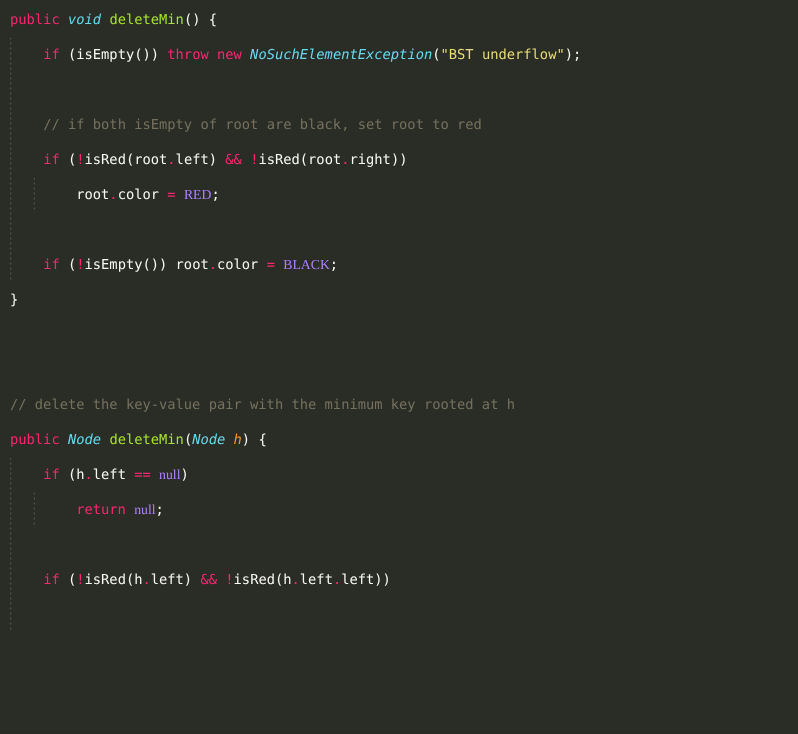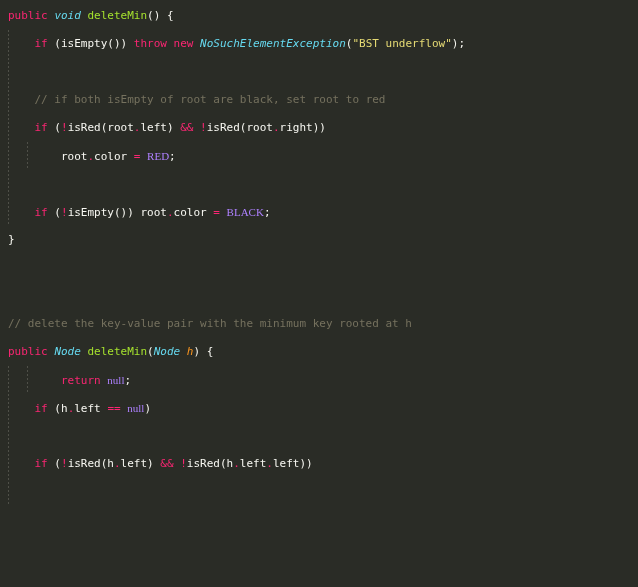--- a/index.html
+++ b/index.html
@@ -76,19 +76,19 @@
       <div class="code-line"><div class="guides"><div class="guide" style="left: 8px;"></div></div><span class="t-plain">    </span><span class="t-comment">// if both isEmpty of root are black, set root to red</span></div>
       <div class="code-line"><div class="guides"><div class="guide" style="left: 8px;"></div></div><span class="t-plain">    </span><span class="t-kw">if</span><span class="t-plain"> (</span><span class="t-op">!</span><span class="t-plain">isRed(root</span><span class="t-op">.</span><span class="t-plain">left) </span><span class="t-op">&amp;&amp;</span><span class="t-plain"> </span><span class="t-op">!</span><span class="t-plain">isRed(root</span><span class="t-op">.</span><span class="t-plain">right))</span></div>
       <div class="code-line"><div class="guides"><div class="guide" style="left: 8px;"></div><div class="guide" style="left: 27px;"></div></div><span class="t-plain">        root</span><span class="t-op">.</span><span class="t-plain">color </span><span class="t-op">=</span><span class="t-plain"> </span><span class="t-const">RED</span><span class="t-plain">;</span></div>
       <div class="code-line"><div class="guides"><div class="guide" style="left: 8px;"></div></div>&nbsp;</div>
       <div class="code-line"><div class="guides"><div class="guide" style="left: 8px;"></div></div><span class="t-plain">    </span><span class="t-kw">if</span><span class="t-plain"> (</span><span class="t-op">!</span><span class="t-plain">isEmpty()) root</span><span class="t-op">.</span><span class="t-plain">color </span><span class="t-op">=</span><span class="t-plain"> </span><span class="t-const">BLACK</span><span class="t-plain">;</span></div>
       <div class="code-line"><span class="t-plain">}</span></div>
       <div class="code-line">&nbsp;</div>
       <div class="code-line">&nbsp;</div>
       <div class="code-line"><span class="t-comment">// delete the key-value pair with the minimum key rooted at h</span></div>
       <div class="code-line"><span class="t-kw">public</span><span class="t-plain"> </span><span class="t-type">Node</span><span class="t-plain"> </span><span class="t-fn">deleteMin</span><span class="t-plain">(</span><span class="t-type">Node</span><span class="t-plain"> </span><span class="t-param">h</span><span class="t-plain">) {</span></div>
+      <div class="code-line"><div class="guides"><div class="guide" style="left: 8px;"></div></div><span class="t-plain">    </span><span class="t-kw">if</span><span class="t-plain"> (h</span><span class="t-op">.</span><span class="t-plain">left </span><span class="t-op">==</span><span class="t-plain"> </span><span class="t-const">null</span><span class="t-plain">)</span></div>
       <div class="code-line"><div class="guides"><div class="guide" style="left: 8px;"></div><div class="guide" style="left: 27px;"></div></div><span class="t-plain">        </span><span class="t-kw">return</span><span class="t-plain"> </span><span class="t-const">null</span><span class="t-plain">;</span></div>
-      <div class="code-line"><div class="guides"><div class="guide" style="left: 8px;"></div></div><span class="t-plain">    </span><span class="t-kw">if</span><span class="t-plain"> (h</span><span class="t-op">.</span><span class="t-plain">left </span><span class="t-op">==</span><span class="t-plain"> </span><span class="t-const">null</span><span class="t-plain">)</span></div>
       <div class="code-line"><div class="guides"><div class="guide" style="left: 8px;"></div></div>&nbsp;</div>
       <div class="code-line"><div class="guides"><div class="guide" style="left: 8px;"></div></div><span class="t-plain">    </span><span class="t-kw">if</span><span class="t-plain"> (</span><span class="t-op">!</span><span class="t-plain">isRed(h</span><span class="t-op">.</span><span class="t-plain">left) </span><span class="t-op">&amp;&amp;</span><span class="t-plain"> </span><span class="t-op">!</span><span class="t-plain">isRed(h</span><span class="t-op">.</span><span class="t-plain">left</span><span class="t-op">.</span><span class="t-plain">left))</span></div>
       <div class="code-line"><div class="guides"><div class="guide" style="left: 8px;"></div></div>&nbsp;</div>
     </div>
 </div>
 
 </body></html>

